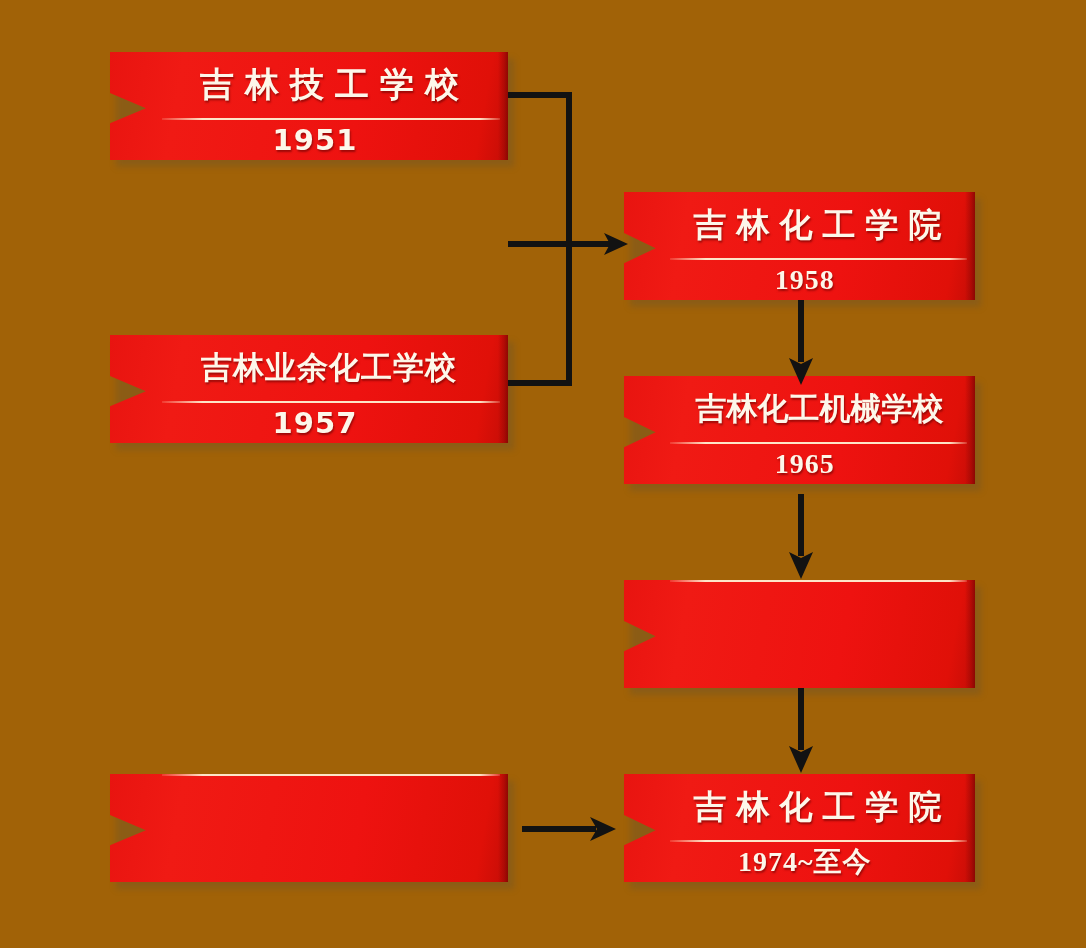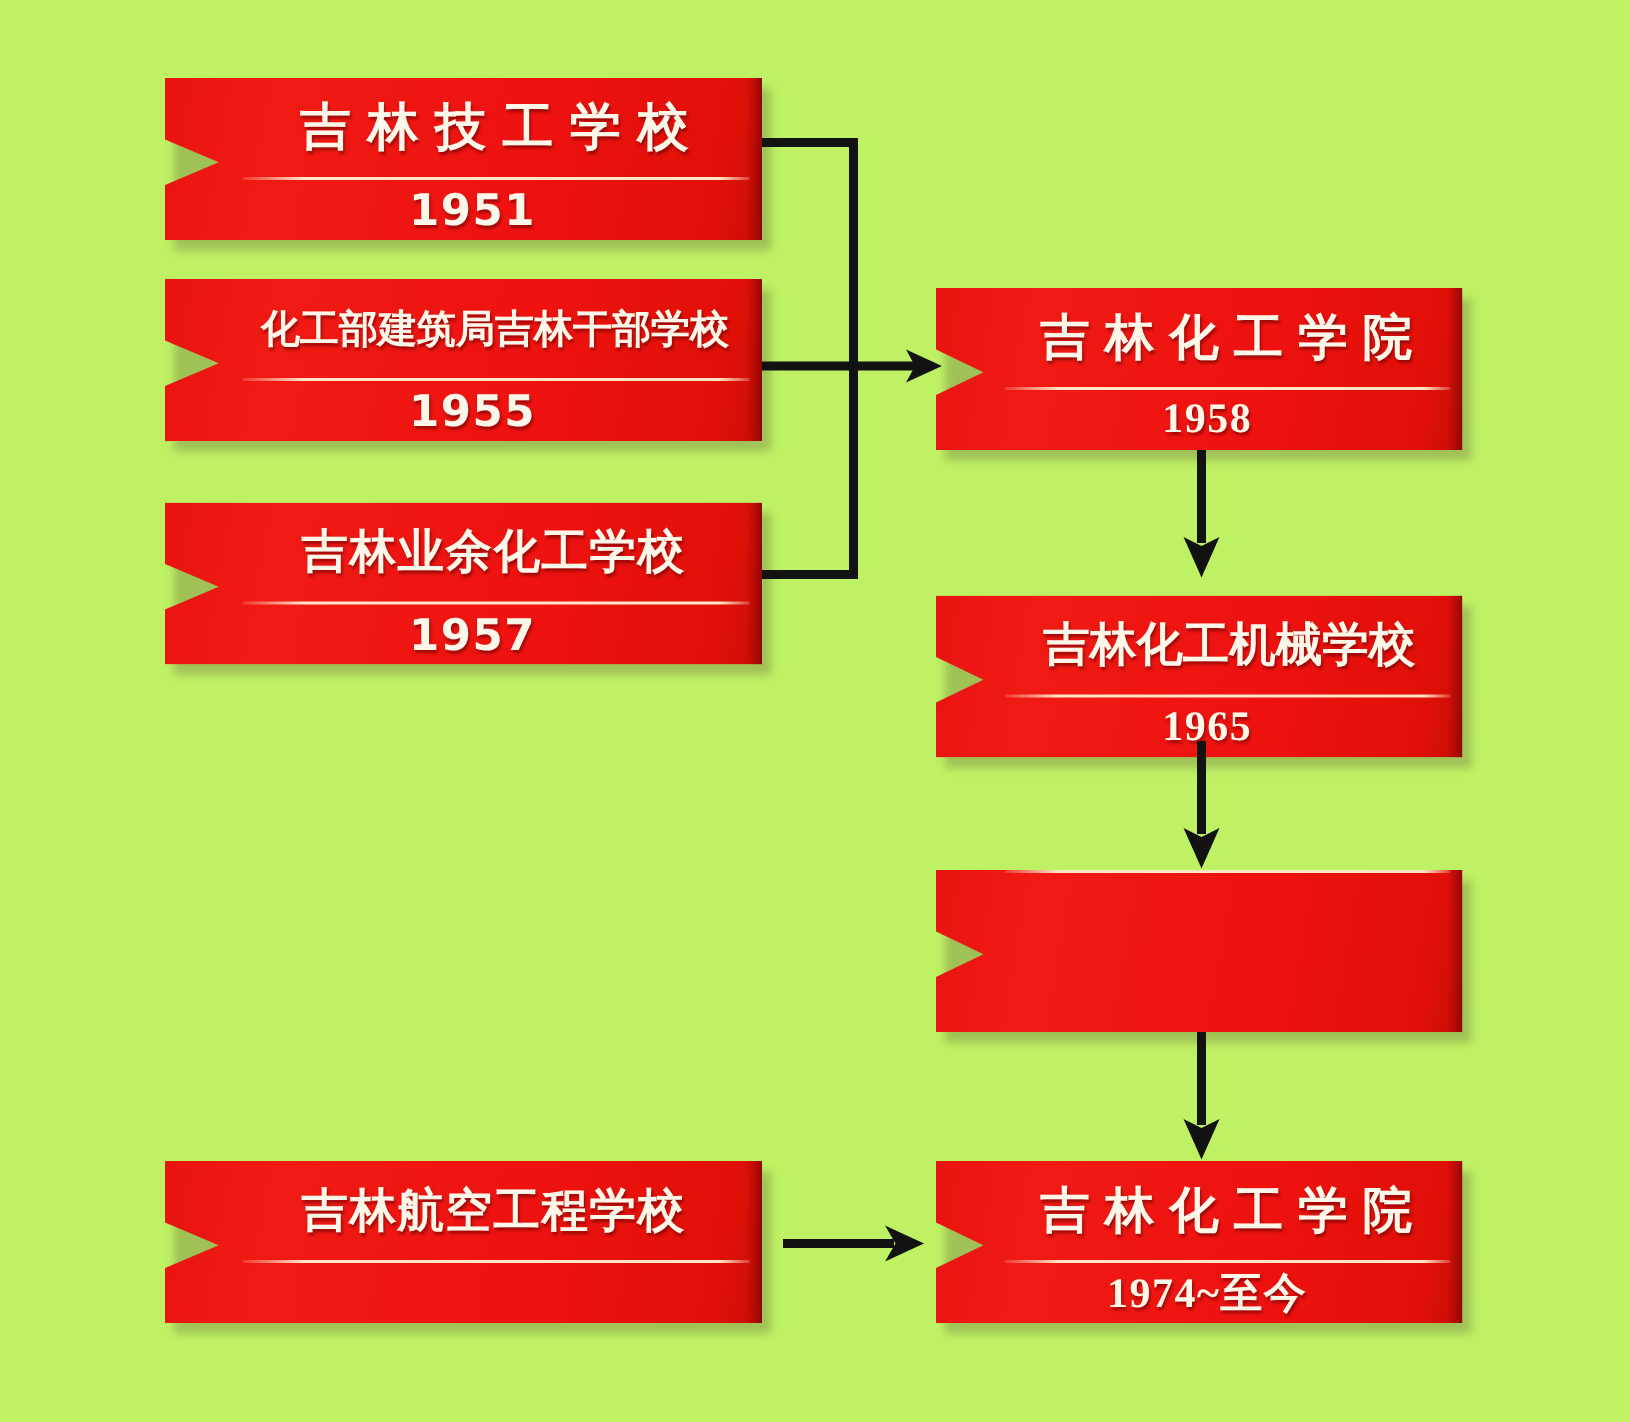--- a/index.html
+++ b/index.html
@@ -8,21 +8,21 @@
     padding: 0;
     background: #fcf8e3;
   }
   body {
     font-family: "DejaVu Sans", "Liberation Sans", sans-serif;
   }
   #canvas {
     position: relative;
     width: 1086px;
     height: 948px;
-    background: #bef264;
+    background: #a16207;
     overflow: hidden;
   }
 
   
   .banner {
     position: absolute;
     box-sizing: border-box;
   }
   .banner-shadow {
     position: absolute;
@@ -92,21 +92,21 @@
   }
 
   
   .col-left  { left: 110px; width: 398px; height: 108px; }
   .col-right { left: 624px; width: 351px; height: 108px; font-family: Liberation Serif, serif; }
 
   .row-a { top: 52px; }
   .row-b { top: 186px; }
   .row-c { top: 335px; }
   .row-1 { top: 192px; }
-  .row-2 { top: 397px; }
+  .row-2 { top: 376px; }
   .row-3 { top: 580px; }
   .row-4 { top: 774px; }
 
   .col-left  .banner-title { height: 66px; font-size: 34px; letter-spacing: 11px; padding-left: 52px; }
   .col-left  .banner-year  { font-size: 29px; letter-spacing: 1px; }
   .col-right .banner-title { height: 66px; font-size: 33px; letter-spacing: 10px; padding-left: 46px; }
   .col-right .banner-year  { font-size: 28px; letter-spacing: 1px; }
 
   
   .dense .banner-title { font-size: 26px; letter-spacing: 0px; padding-left: 42px; }
@@ -138,44 +138,34 @@
   <div class="banner col-left row-a">
     <div class="banner-shadow"></div>
     <div class="banner-body">
       <div class="banner-title">吉林技工学校</div>
       <div class="banner-divider"></div>
       <div class="banner-year">1951</div>
       <div class="banner-fold"></div>
     </div>
   </div>
 
-  <div class="banner col-left row-b dense">
-    <div class="banner-shadow"></div>
-    <div class="banner-body">
-      <div class="banner-title">化工部建筑局吉林干部学校</div>
-      <div class="banner-divider"></div>
-      <div class="banner-year">1955</div>
-      <div class="banner-fold"></div>
-    </div>
-  </div>
 
   <div class="banner col-left row-c dense3">
     <div class="banner-shadow"></div>
     <div class="banner-body">
       <div class="banner-title">吉林业余化工学校</div>
       <div class="banner-divider"></div>
       <div class="banner-year">1957</div>
       <div class="banner-fold"></div>
     </div>
   </div>
 
   <div class="banner col-left row-4 dense3">
     <div class="banner-shadow"></div>
     <div class="banner-body">
-      <div class="banner-title">吉林航空工程学校</div>
       <div class="banner-divider"></div>
       <div class="banner-fold"></div>
     </div>
   </div>
 
   <div class="banner col-right row-1">
     <div class="banner-shadow"></div>
     <div class="banner-body">
       <div class="banner-title">吉林化工学院</div>
       <div class="banner-divider"></div>

